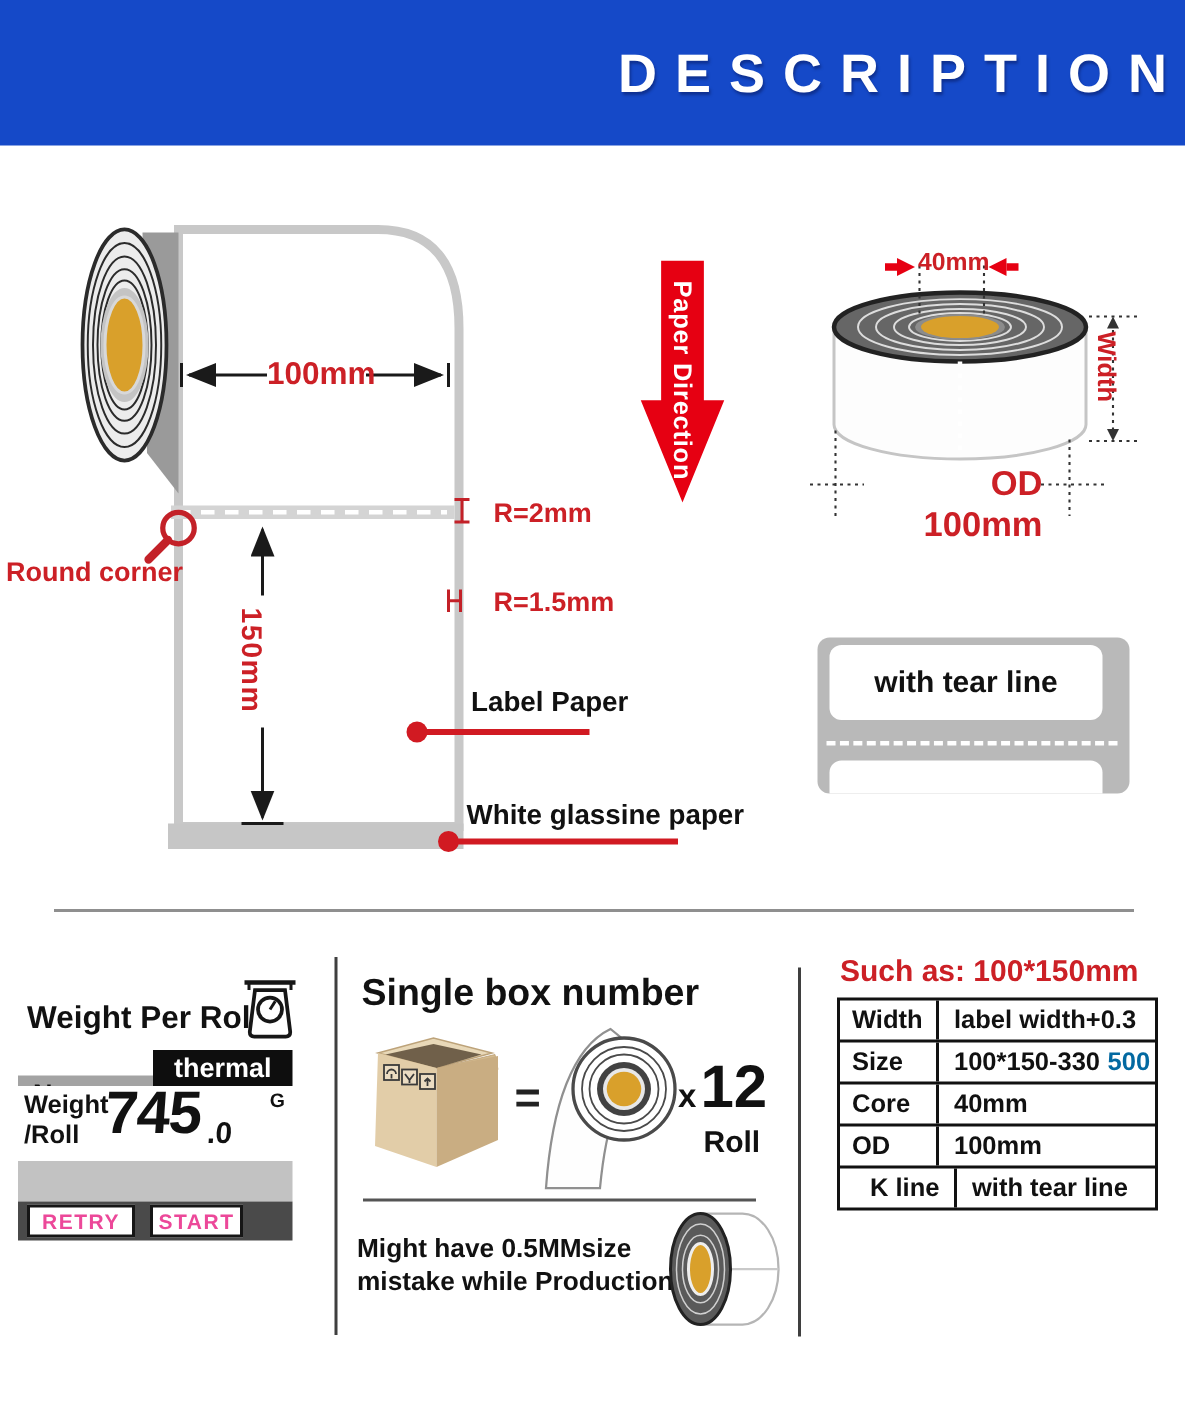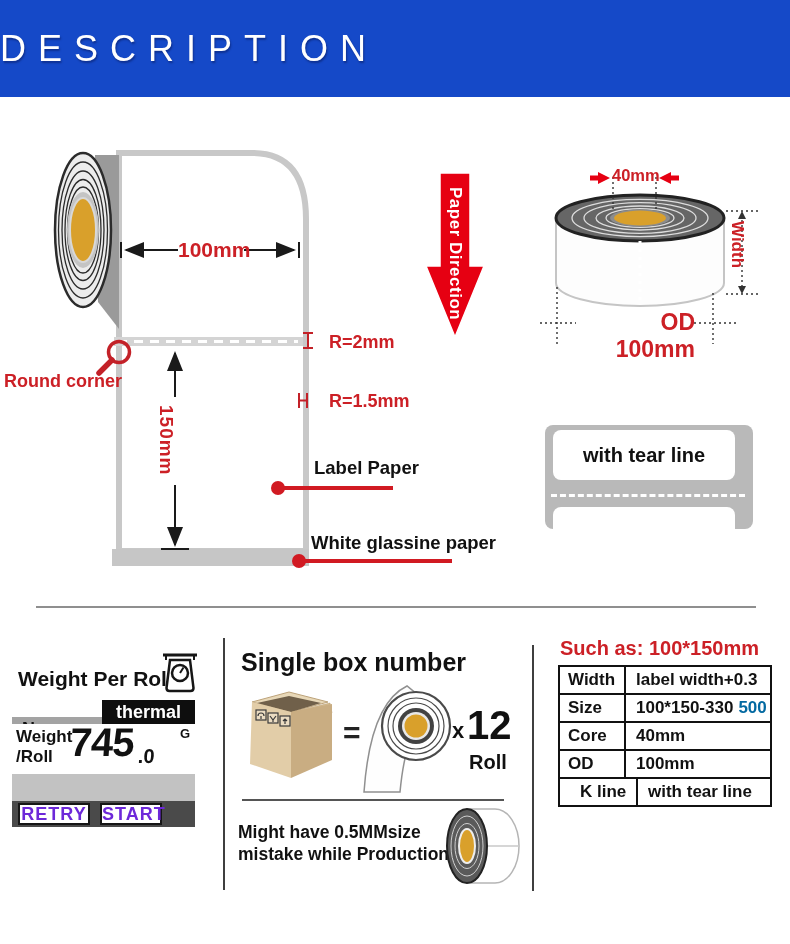--- a/index.html
+++ b/index.html
@@ -1,22 +1,22 @@
 <!DOCTYPE html>
 <html><head>
 <meta charset="utf-8">
 <style>
   html,body{margin:0;padding:0;background:#fff;}
   .page{position:relative;width:790px;height:944px;background:#fff;overflow:hidden;
         font-family:"Liberation Sans",sans-serif;color:#111;}
   .abs{position:absolute;}
   
   .hdr{position:absolute;left:0;top:0;width:790px;height:97px;background:#1549c8;}
-  .hdr h1{margin:0;text-align:left;line-height:97px;color:#fff;font-size:36px;
-          font-weight:400;letter-spacing:12px;text-shadow:1px 2px 2px rgba(0,0,40,.35);}
+  .hdr h1{margin:0;text-align:right;line-height:97px;color:#fff;font-size:36px;
+          font-weight:700;letter-spacing:12px;text-shadow:1px 2px 2px rgba(0,0,40,.35);}
   
   .diag{position:absolute;left:0;top:97px;width:790px;height:509px;}
   .red{color:#cc2026;}
   .dim{font-weight:600;}
   .vtext{writing-mode:vertical-rl;}
   .t-100{left:178px;top:141px;width:66px;text-align:center;font-size:21px;}
   .t-round{left:4px;top:274px;font-size:18px;}
   .t-r2{left:329px;top:235px;font-size:18px;}
   .t-r15{left:329px;top:294px;font-size:18px;}
   .t-150{left:155px;top:308px;height:80px;font-size:19px;letter-spacing:1px;}
@@ -43,22 +43,22 @@
   .name-l{width:80px;background:#a3a3a3;font-size:18px;letter-spacing:2px;padding-left:10px;line-height:24px;font-weight:600;margin-top:17px;}
   .name-r{flex:1;background:#0e0e0e;color:#fff;font-size:18px;text-align:center;line-height:24px;font-weight:600;}
   .weight-row{height:50px;position:relative;background:#fff;}
   .w1{position:absolute;left:4px;top:3px;font-size:17px;font-weight:600;}
   .w2{position:absolute;left:4px;top:23px;font-size:17px;font-weight:600;}
   .wint{position:absolute;left:58px;top:-4px;font-size:40px;font-weight:800;letter-spacing:-1px;transform:skewX(-4deg);}
   .wdec{position:absolute;left:126px;top:21px;font-size:20px;font-weight:800;transform:skewX(-4deg);}
   .wunit{position:absolute;right:5px;top:2px;font-size:13px;font-weight:800;}
   .graybar{height:27px;background:#c2c2c2;}
   .btnbar{height:26px;background:#4a4a4a;position:relative;}
-  .btn{position:absolute;top:2px;height:18px;background:#fff;border:2px solid #161616;color:#6d28d9;
-       font-size:18px;letter-spacing:1px;line-height:18px;text-align:center;font-weight:600;box-sizing:content-box;}
+  .btn{position:absolute;top:2px;height:18px;background:#fff;border:2px solid #161616;color:#ec4899;
+       font-size:14px;letter-spacing:1px;line-height:18px;text-align:center;font-weight:600;box-sizing:content-box;}
   .btn.retry{left:6px;width:68px;}
   .btn.start{left:88px;width:58px;}
   .wt-note{left:8px;top:209px;width:200px;font-size:17.5px;font-weight:600;line-height:1.25;}
   .sb-title{left:241px;top:28px;font-size:25px;font-weight:600;}
   .eq{left:343px;top:96px;font-size:30px;font-weight:700;color:#222;}
   .tx{left:452px;top:98px;font-size:22px;font-weight:600;}
   .tnum{left:467px;top:83px;font-size:40px;font-weight:600;}
   .troll{left:469px;top:131px;font-size:20px;font-weight:600;}
   .mid-line{left:242px;top:179px;width:262px;height:2px;background:#555;}
   .sb-note{left:238px;top:202px;width:218px;font-size:17.5px;font-weight:600;line-height:1.25;}

